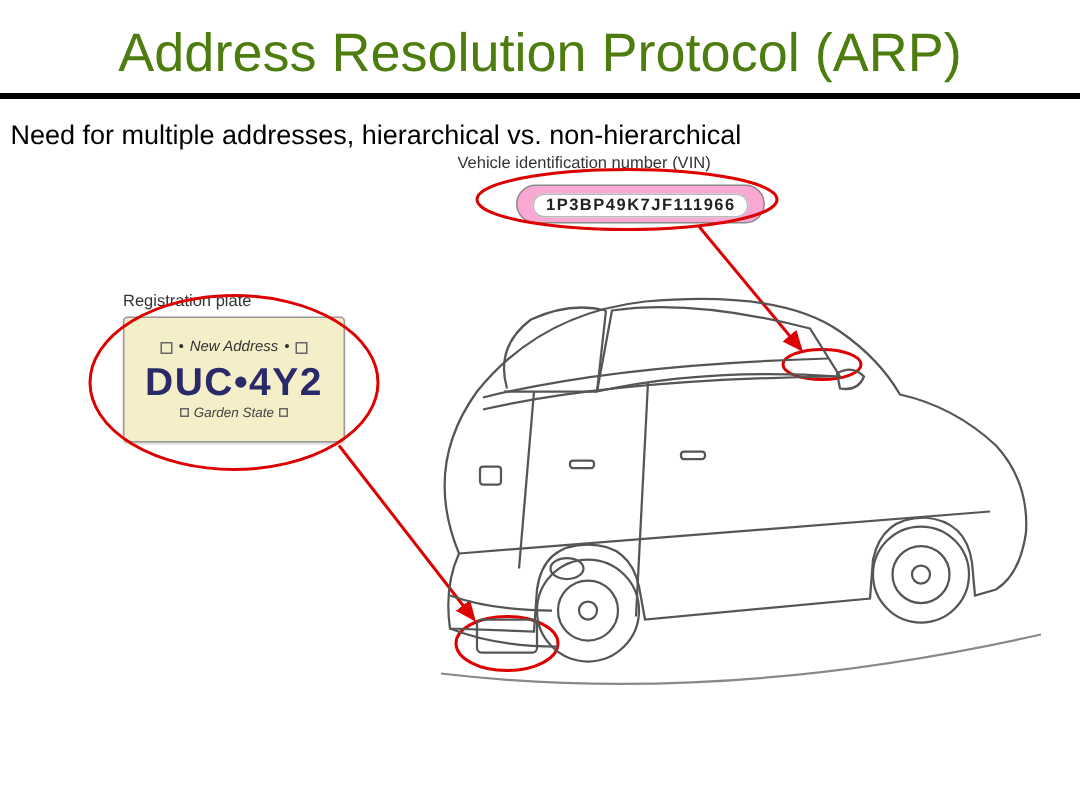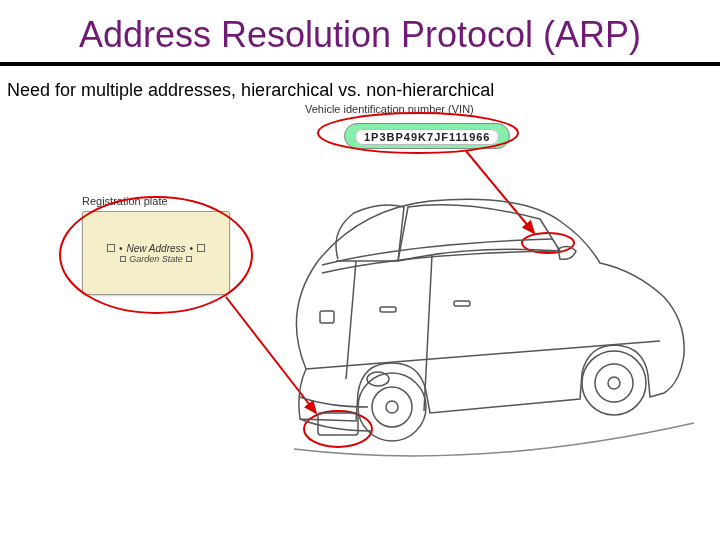--- a/index.html
+++ b/index.html
@@ -12,21 +12,21 @@
     font-family: Arial, Helvetica, sans-serif;
     position: relative;
     overflow: hidden;
   }
   .title {
     font-family: "Comic Sans MS", "Comic Sans", cursive, sans-serif;
     font-size: 36px;
     font-weight: 400;
     text-align: center;
     margin: 14px 0 6px 0;
-    color: #701a75;
+    color: #4d7c0f;
   }
   .rule {
     border: none;
     border-top: 4px solid #000;
     margin: 6px 0 14px 0;
   }
   .subtitle {
     font-size: 18px;
     margin: 0 0 10px 7px;
     color: #000;
@@ -43,21 +43,21 @@
     color: #333;
   }
   
   .vin-capsule {
     position: absolute;
     left: 344px;
     top: 12px;
     border: 1px solid #888;
     border-radius: 14px;
     padding: 3px 10px;
-    background: #86efac;
+    background: #f9a8d4;
   }
   .vin-text {
     font-family: Arial, sans-serif;
     font-size: 11px;
     font-weight: bold;
     letter-spacing: 1px;
     color: #222;
     background: #fff;
     border: 1px solid #bbb;
     border-radius: 10px;
@@ -142,20 +142,21 @@
   <div class="label" style="left:82px; top:84px;">Registration plate</div>
 
   <div class="plate-box">
     <div class="plate-state-row">
       <span class="sq"></span>
       <span>•</span>
       <span>New Address</span>
       <span>•</span>
       <span class="sq"></span>
     </div>
+    <div class="plate-code">DUC•4Y2</div>
     <div class="plate-tagline">
       <span class="sq"></span>
       <span>Garden State</span>
       <span class="sq"></span>
     </div>
   </div>
 
   <svg class="overlay" viewBox="0 0 720 400">
 
     <ellipse cx="418" cy="22" rx="100" ry="20" fill="none" stroke="#d00" stroke-width="2"></ellipse>

